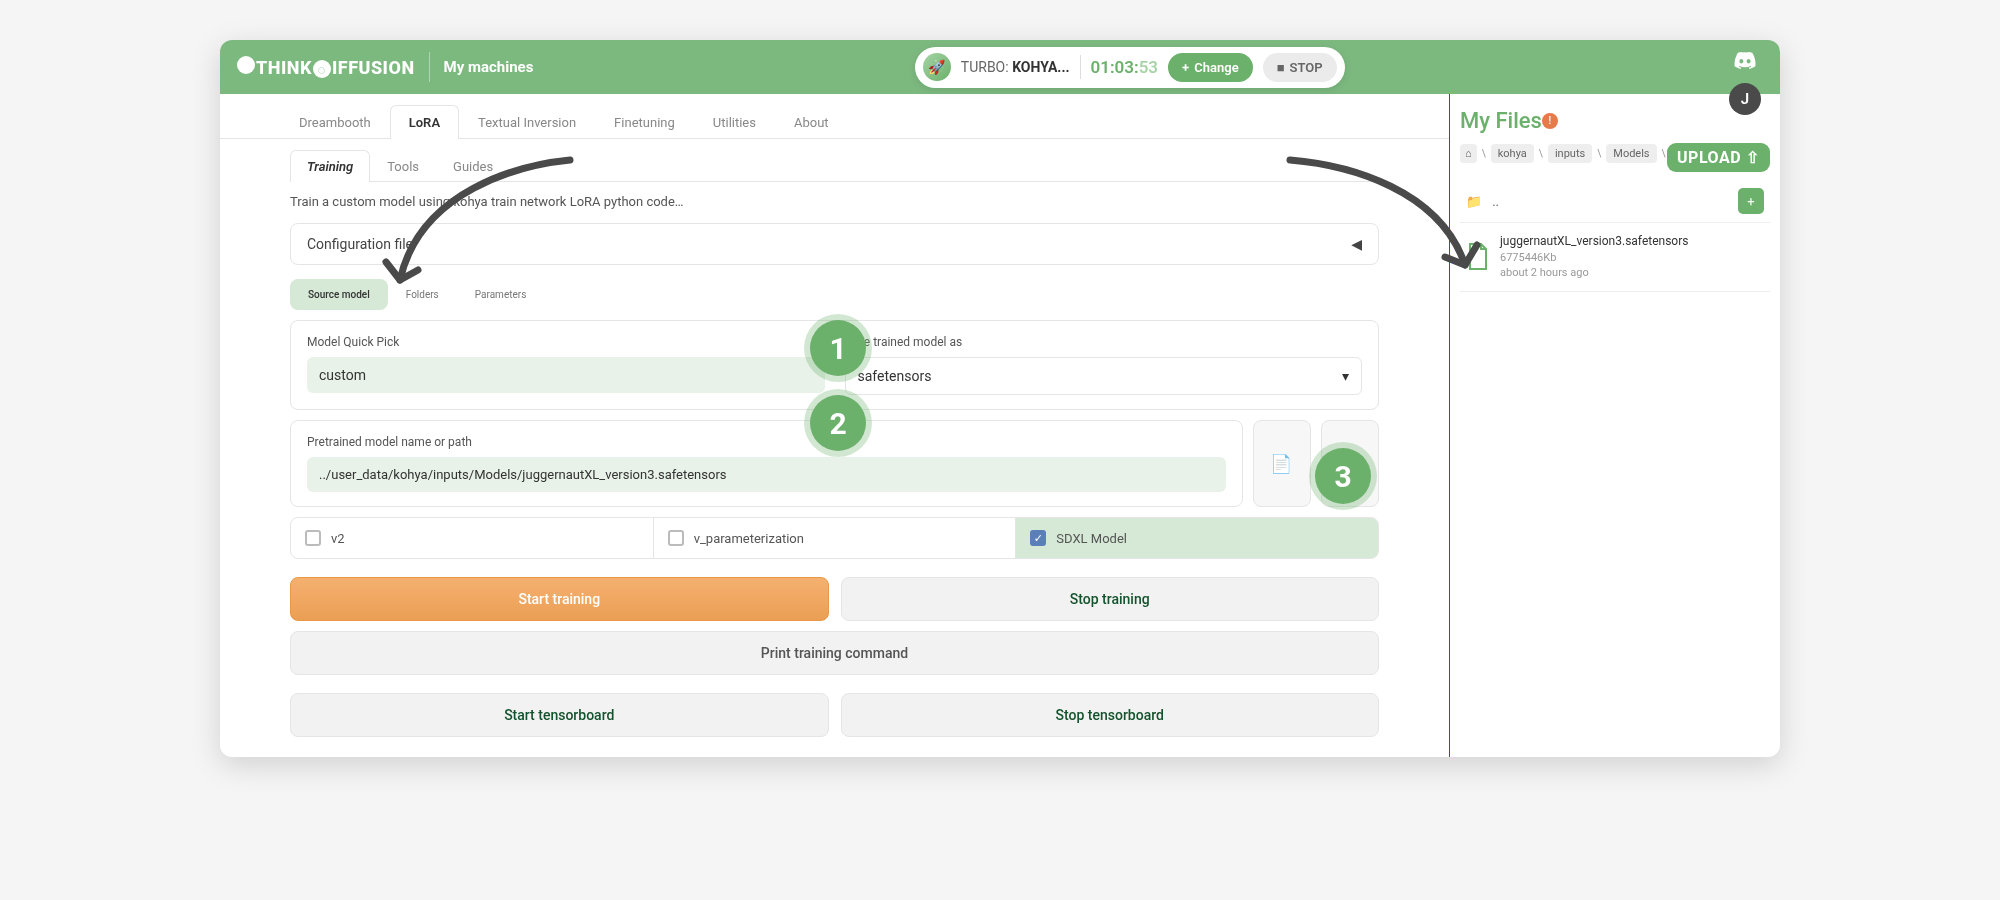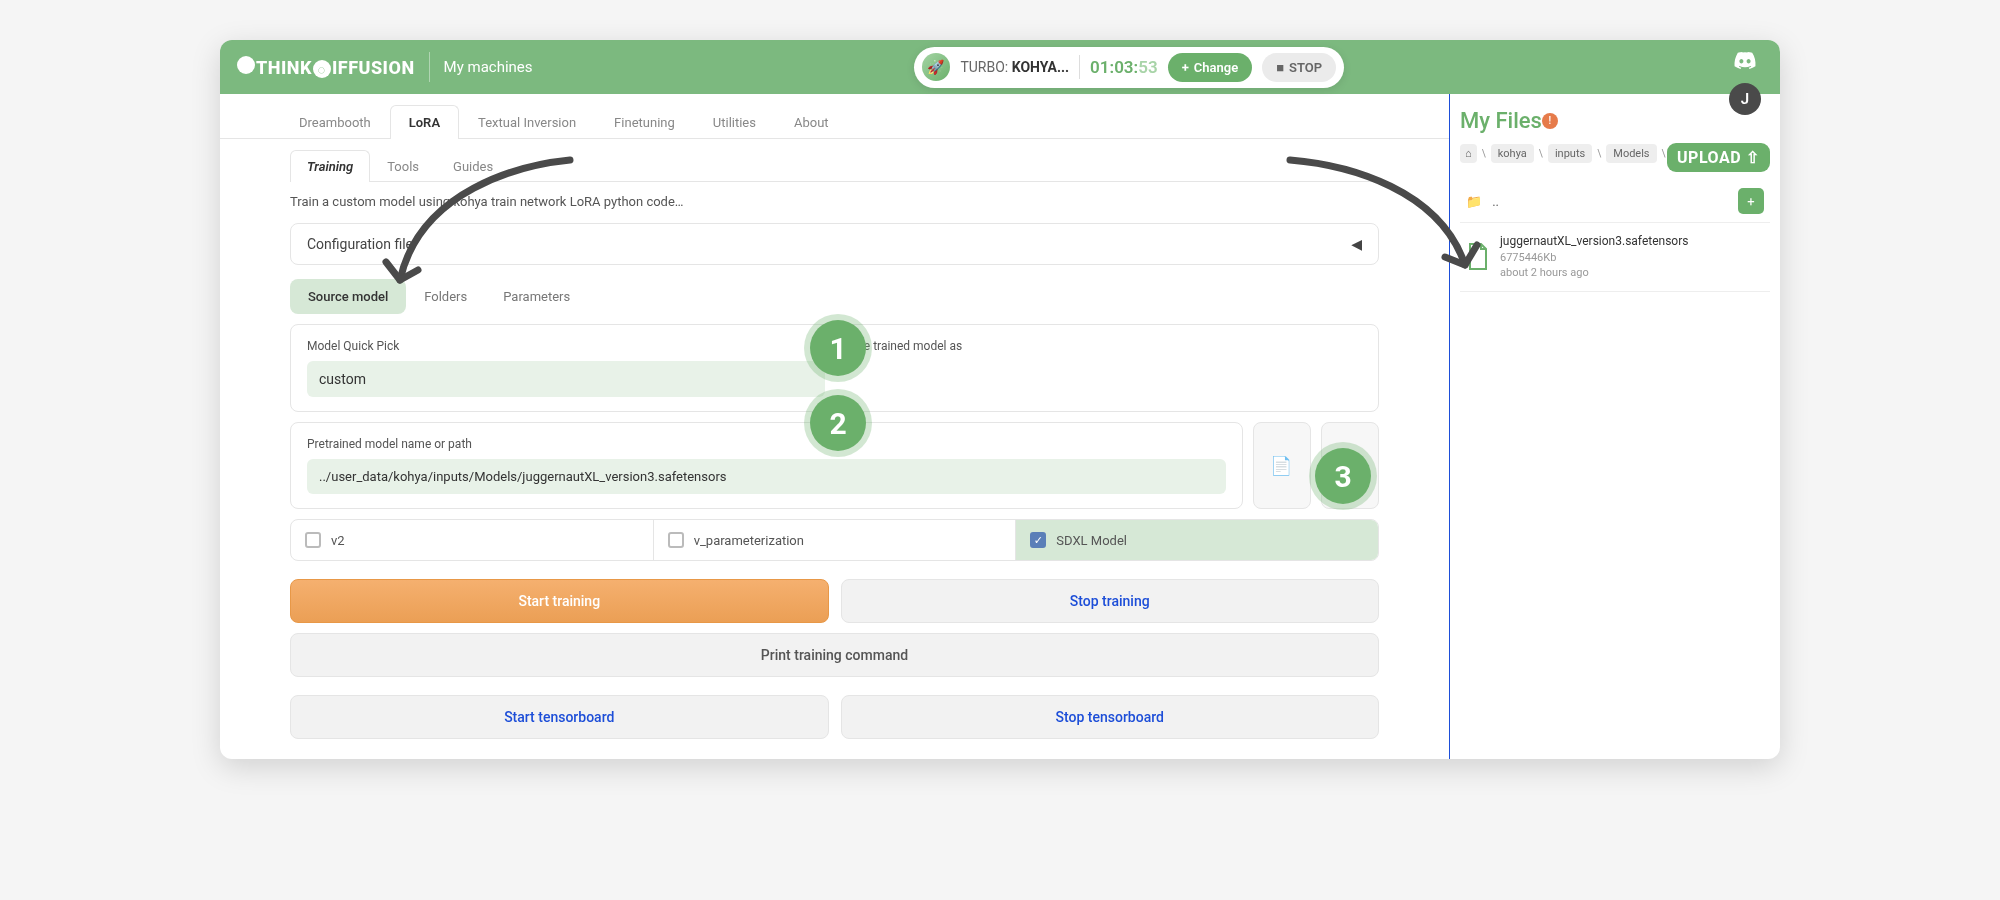--- a/index.html
+++ b/index.html
@@ -4,21 +4,21 @@
 <style>
   * { box-sizing: border-box; margin: 0; padding: 0; font-family: -apple-system, BlinkMacSystemFont, "Segoe UI", Roboto, sans-serif; }
   body { background: #f5f5f5; padding: 40px 20px; }
   .app { background: #fff; border-radius: 12px; overflow: hidden; box-shadow: 0 8px 30px rgba(0,0,0,0.15); max-width: 1560px; margin: 0 auto; position: relative; }
   
   
   .header { background: #7cb97f; height: 54px; display: flex; align-items: center; padding: 0 16px; color: #fff; }
   .logo { font-weight: 800; font-size: 18px; letter-spacing: 0.5px; }
   .logo span { background: #fff; color: #7cb97f; border-radius: 50%; display: inline-flex; align-items: center; justify-content: center; width: 18px; height: 18px; font-size: 13px; margin: 0 1px; }
   .vdiv { width: 1px; height: 30px; background: rgba(255,255,255,0.4); margin: 0 14px; }
-  .mymachines { font-weight: 400; font-size: 15px; color: #fff; }
+  .mymachines { font-weight: 700; font-size: 15px; color: #fff; }
   
   .center-widget { margin: 0 auto; background: #fff; border-radius: 30px; padding: 6px 8px; display: flex; align-items: center; gap: 10px; box-shadow: 0 2px 8px rgba(0,0,0,0.1); }
   .rocket { width: 28px; height: 28px; border-radius: 50%; background: linear-gradient(135deg, #a4d4a4 0%, #6bb06b 100%); display: flex; align-items: center; justify-content: center; font-size: 14px; }
   .turbo { font-size: 14px; color: #666; }
   .turbo b { color: #333; font-weight: 700; }
   .vdiv2 { width: 1px; height: 24px; background: #ddd; }
   .timer { font-family: monospace; font-size: 17px; font-weight: 600; }
   .timer .t1 { color: #6bb06b; }
   .timer .t2 { color: #a8d4a8; }
   .btn-change { background: #6bb06b; color: #fff; border-radius: 18px; padding: 7px 14px; font-size: 13px; font-weight: 600; border: none; cursor: pointer; display: flex; align-items: center; gap: 5px; }
@@ -41,21 +41,21 @@
   
   .inner { padding: 0 70px; }
   .subtabs { display: flex; border-bottom: 1px solid #e5e5e5; margin-top: 10px; }
   .subtab { padding: 8px 16px; font-size: 13px; color: #888; cursor: pointer; border: 1px solid transparent; border-bottom: none; border-radius: 6px 6px 0 0; position: relative; top: 1px; }
   .subtab.active { color: #333; font-weight: 600; border-color: #e5e5e5; background: #fff; font-style: italic; }
   .desc { font-size: 13px; color: #555; margin: 12px 0 14px; }
   
   .config-row { border: 1px solid #e5e5e5; border-radius: 8px; padding: 12px 16px; display: flex; justify-content: space-between; align-items: center; font-size: 14px; color: #444; margin-bottom: 14px; cursor: pointer; }
   
   .section-tabs { display: flex; gap: 0; margin-bottom: 10px; }
-  .stab { padding: 10px 18px; font-size: 13px; color: #777; cursor: pointer; border-radius: 8px; }
+  .stab { padding: 10px 18px; font-size: 10px; color: #777; cursor: pointer; border-radius: 8px; }
   .stab.active { background: #d6e8d6; color: #333; font-weight: 500; }
   
   .card { border: 1px solid #e5e5e5; border-radius: 8px; padding: 14px 16px; margin-bottom: 10px; }
   .two-col { display: flex; gap: 20px; }
   .col { flex: 1; }
   .label { font-size: 12px; color: #555; margin-bottom: 8px; display: block; }
   .select { width: 100%; background: #e8f2e8; border: none; border-radius: 6px; padding: 10px 12px; font-size: 14px; color: #333; cursor: pointer; display: flex; justify-content: space-between; align-items: center; }
   .select.white { background: #fff; border: 1px solid #e5e5e5; }
   .input-text { width: 100%; background: #e8f2e8; border: none; border-radius: 6px; padding: 10px 12px; font-size: 13px; color: #333; }
   
@@ -66,21 +66,21 @@
   .check-row { display: flex; border: 1px solid #e5e5e5; border-radius: 8px; overflow: hidden; margin-top: 10px; }
   .check-cell { flex: 1; padding: 12px 14px; display: flex; align-items: center; gap: 10px; font-size: 13px; color: #555; border-right: 1px solid #e5e5e5; }
   .check-cell:last-child { border-right: none; }
   .check-cell.hl { background: #d6e8d6; }
   .chk { width: 16px; height: 16px; border: 2px solid #bbb; border-radius: 3px; background: #fff; display: flex; align-items: center; justify-content: center; }
   .chk.on { background: #5b7fb8; border-color: #5b7fb8; color: #fff; font-size: 11px; }
   
   .btn-row { display: flex; gap: 12px; margin-top: 18px; }
   .bigbtn { flex: 1; padding: 13px; border-radius: 8px; font-size: 14px; font-weight: 500; border: 1px solid #e5e5e5; cursor: pointer; }
   .bigbtn.primary { background: linear-gradient(180deg, #f5b06f 0%, #eb9f55 100%); color: #fff; border-color: #e89847; }
-  .bigbtn.gray { background: #f2f2f2; color: #1d4ed8; }
+  .bigbtn.gray { background: #f2f2f2; color: #14532d; }
   .btn-full { width: 100%; padding: 13px; border-radius: 8px; font-size: 14px; font-weight: 500; border: 1px solid #e5e5e5; background: #f2f2f2; color: #555; cursor: pointer; margin-top: 10px; }
   
   
   .side h2 { font-size: 22px; color: #6bb06b; font-weight: 500; margin-bottom: 10px; display: flex; align-items: center; gap: 0; }
   .warn-badge { width: 16px; height: 16px; border-radius: 50%; background: #e67b4a; color: #fff; font-size: 10px; display: flex; align-items: center; justify-content: center; }
   .crumbs { display: flex; align-items: center; gap: 5px; font-size: 11px; flex-wrap: wrap; margin-bottom: 8px; }
   .crumb { background: #eee; border-radius: 4px; padding: 3px 7px; color: #666; cursor: pointer; }
   .crumb.home { padding: 3px 5px; }
   .crumb-sep { color: #999; font-size: 10px; }
   .upload-btn { background: #6bb06b; color: #fff; font-size: 16px; font-weight: 700; padding: 5px 10px; border-radius: 9px; border: none; cursor: pointer; margin-left: auto; display: flex; align-items: center; gap: 5px; letter-spacing: 0.5px; }
@@ -168,20 +168,24 @@
         <div class="card">
           <div class="two-col">
             <div class="col">
               <span class="label">Model Quick Pick</span>
               <div class="select">
                 <span>custom</span>
               </div>
             </div>
             <div class="col">
               <span class="label">Save trained model as</span>
+              <div class="select white">
+                <span>safetensors</span>
+                  <span>▾</span>
+              </div>
             </div>
           </div>
         </div>
 
         <div class="pretrained-row">
           <div class="pretrained-card">
             <span class="label">Pretrained model name or path</span>
             <input class="input-text" value="../user_data/kohya/inputs/Models/juggernautXL_version3.safetensors" style="">
           </div>
           <button class="icon-btn">

